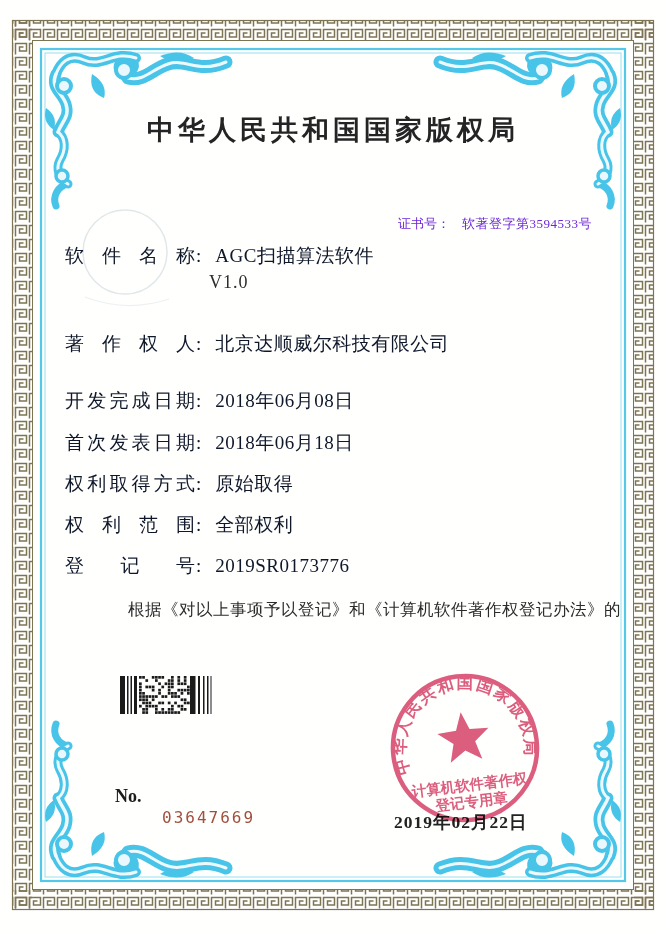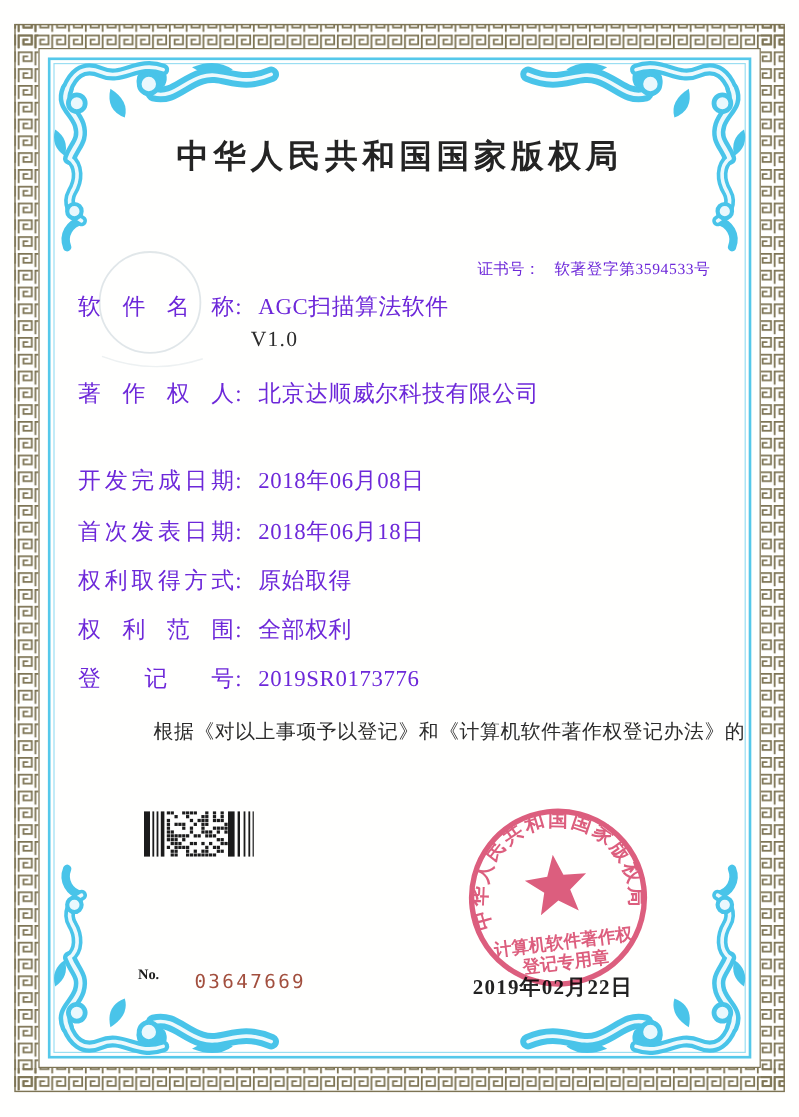--- a/index.html
+++ b/index.html
@@ -6,31 +6,31 @@
   .page{position:relative;width:666px;height:931px;background:#fffffe;overflow:hidden;
         font-family:"Liberation Serif","DejaVu Serif",serif;color:#2d2d2d;}
   .frame{position:absolute;left:0;top:0;width:666px;height:931px;}
   .abs{position:absolute;white-space:nowrap;}
   .h1{left:0;right:0;text-align:center;top:112px;font-size:27px;font-weight:bold;
       letter-spacing:4px;color:#242424;}
   .h2{left:0;right:0;text-align:center;top:156px;font-size:32px;font-weight:bold;
       letter-spacing:3px;color:#1f1f1f;}
   .certno{left:398px;top:215px;font-size:13px;color:#6d28d9;}
   .certno .cv{margin-left:12px;letter-spacing:0.5px;}
-  .row{left:65px;font-size:19px;color:#6d28d9;}
+  .row{left:65px;font-size:19px;color:#0f172a;}
   .lab{display:inline-block;width:130px;text-align:justify;text-align-last:justify;}
   .col{margin-left:1px;}
   .val{margin-left:14px;letter-spacing:0.5px;}
   .r1{top:243px}.rv{top:272px;left:209px;font-size:18px;letter-spacing:1px;}
-  .r2{top:315px}.r3{top:388px}.r4{top:430px}.r5{top:471px}.r6{top:512px}.r7{top:553px}
+  .r2{top:331px}.r3{top:388px}.r4{top:430px}.r5{top:471px}.r6{top:512px}.r7{top:553px}
   .stm{left:74px;font-size:16.5px;color:#2b2b2b;letter-spacing:0.5px;}
   .s1{top:599px;left:128px;}
   .s2{top:642px;}
   .bc{left:120px;top:676px;width:96px;height:38px;}
-  .serial{top:805px;font-size:12px;}
+  .serial{top:786px;font-size:18px;}
   .no-lab{left:115px;font-weight:bold;color:#1c1c1c;}
   .no-val{left:162px;font-family:"DejaVu Sans Mono","Liberation Mono",monospace;
           font-size:16px;top:808px;color:#a24f3e;letter-spacing:2px;}
   .issue-date{left:394px;top:810px;font-size:17.5px;font-weight:bold;color:#222;
               letter-spacing:1px;text-align:right;}
   .seal{position:absolute;left:380px;top:664px;width:170px;height:172px;opacity:0.88;
         mix-blend-mode:multiply;}
 </style>
 </head>
 <body>

